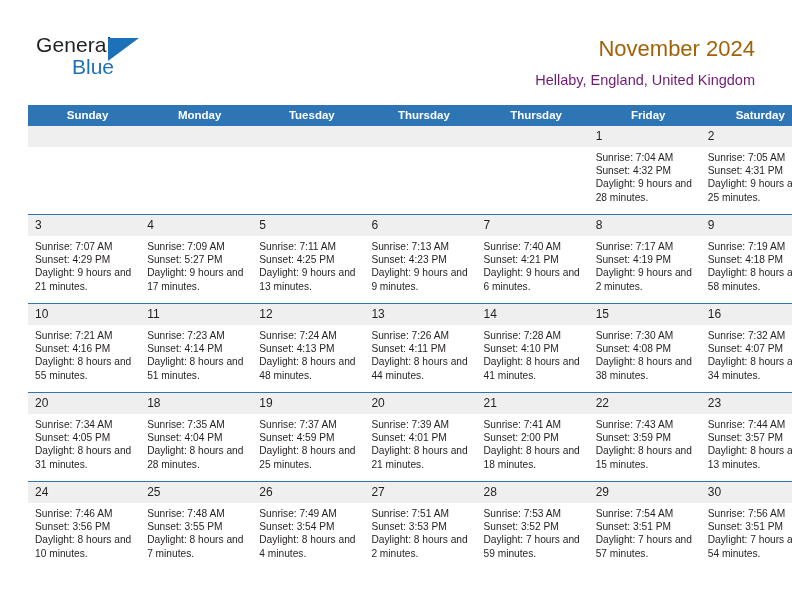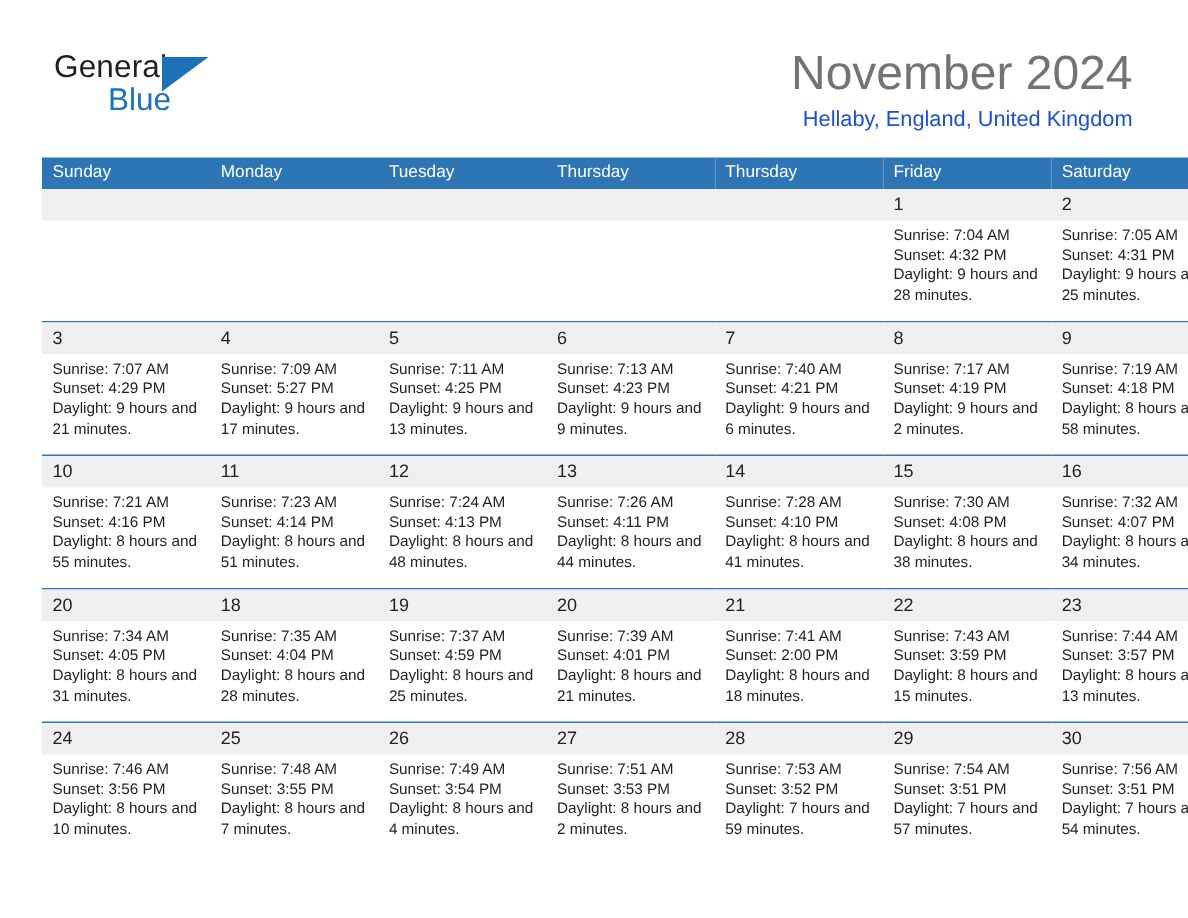--- a/index.html
+++ b/index.html
@@ -64,48 +64,48 @@
     line-height: 23px;
     font-family: "Liberation Sans", sans-serif;
   }
   .title-block {
     position: absolute;
     right: 37px;
     top: 33px;
     text-align: right;
   }
   .cal-title {
-    font-size: 32px;
-    color: #737373;
+    font-size: 22px;
+    color: #a16207;
     line-height: 31px;
     white-space: nowrap;
   }
   .cal-subtitle {
     font-size: 14.5px;
-    color: #1d4ed8;
+    color: #701a75;
     line-height: 20px;
     margin-top: 6px;
     white-space: nowrap;
   }
 
   
   .calendar {
     position: absolute;
     left: 28px;
     top: 105px;
     width: 736px;
     border-collapse: collapse;
     table-layout: fixed;
   }
   .calendar th {
     background: #2e75b6;
     color: #ffffff;
-    font-weight: normal;
+    font-weight: bold;
     font-size: 11.5px;
-    text-align: left;
+    text-align: center;
     padding: 4px 0 4px 7px;
     height: 13px;
     line-height: 13px;
     width: 105.14px;
   }
   .calendar td {
     vertical-align: top;
     padding: 0;
     height: 88px;
     border-bottom: 1px solid #2e75b6;

